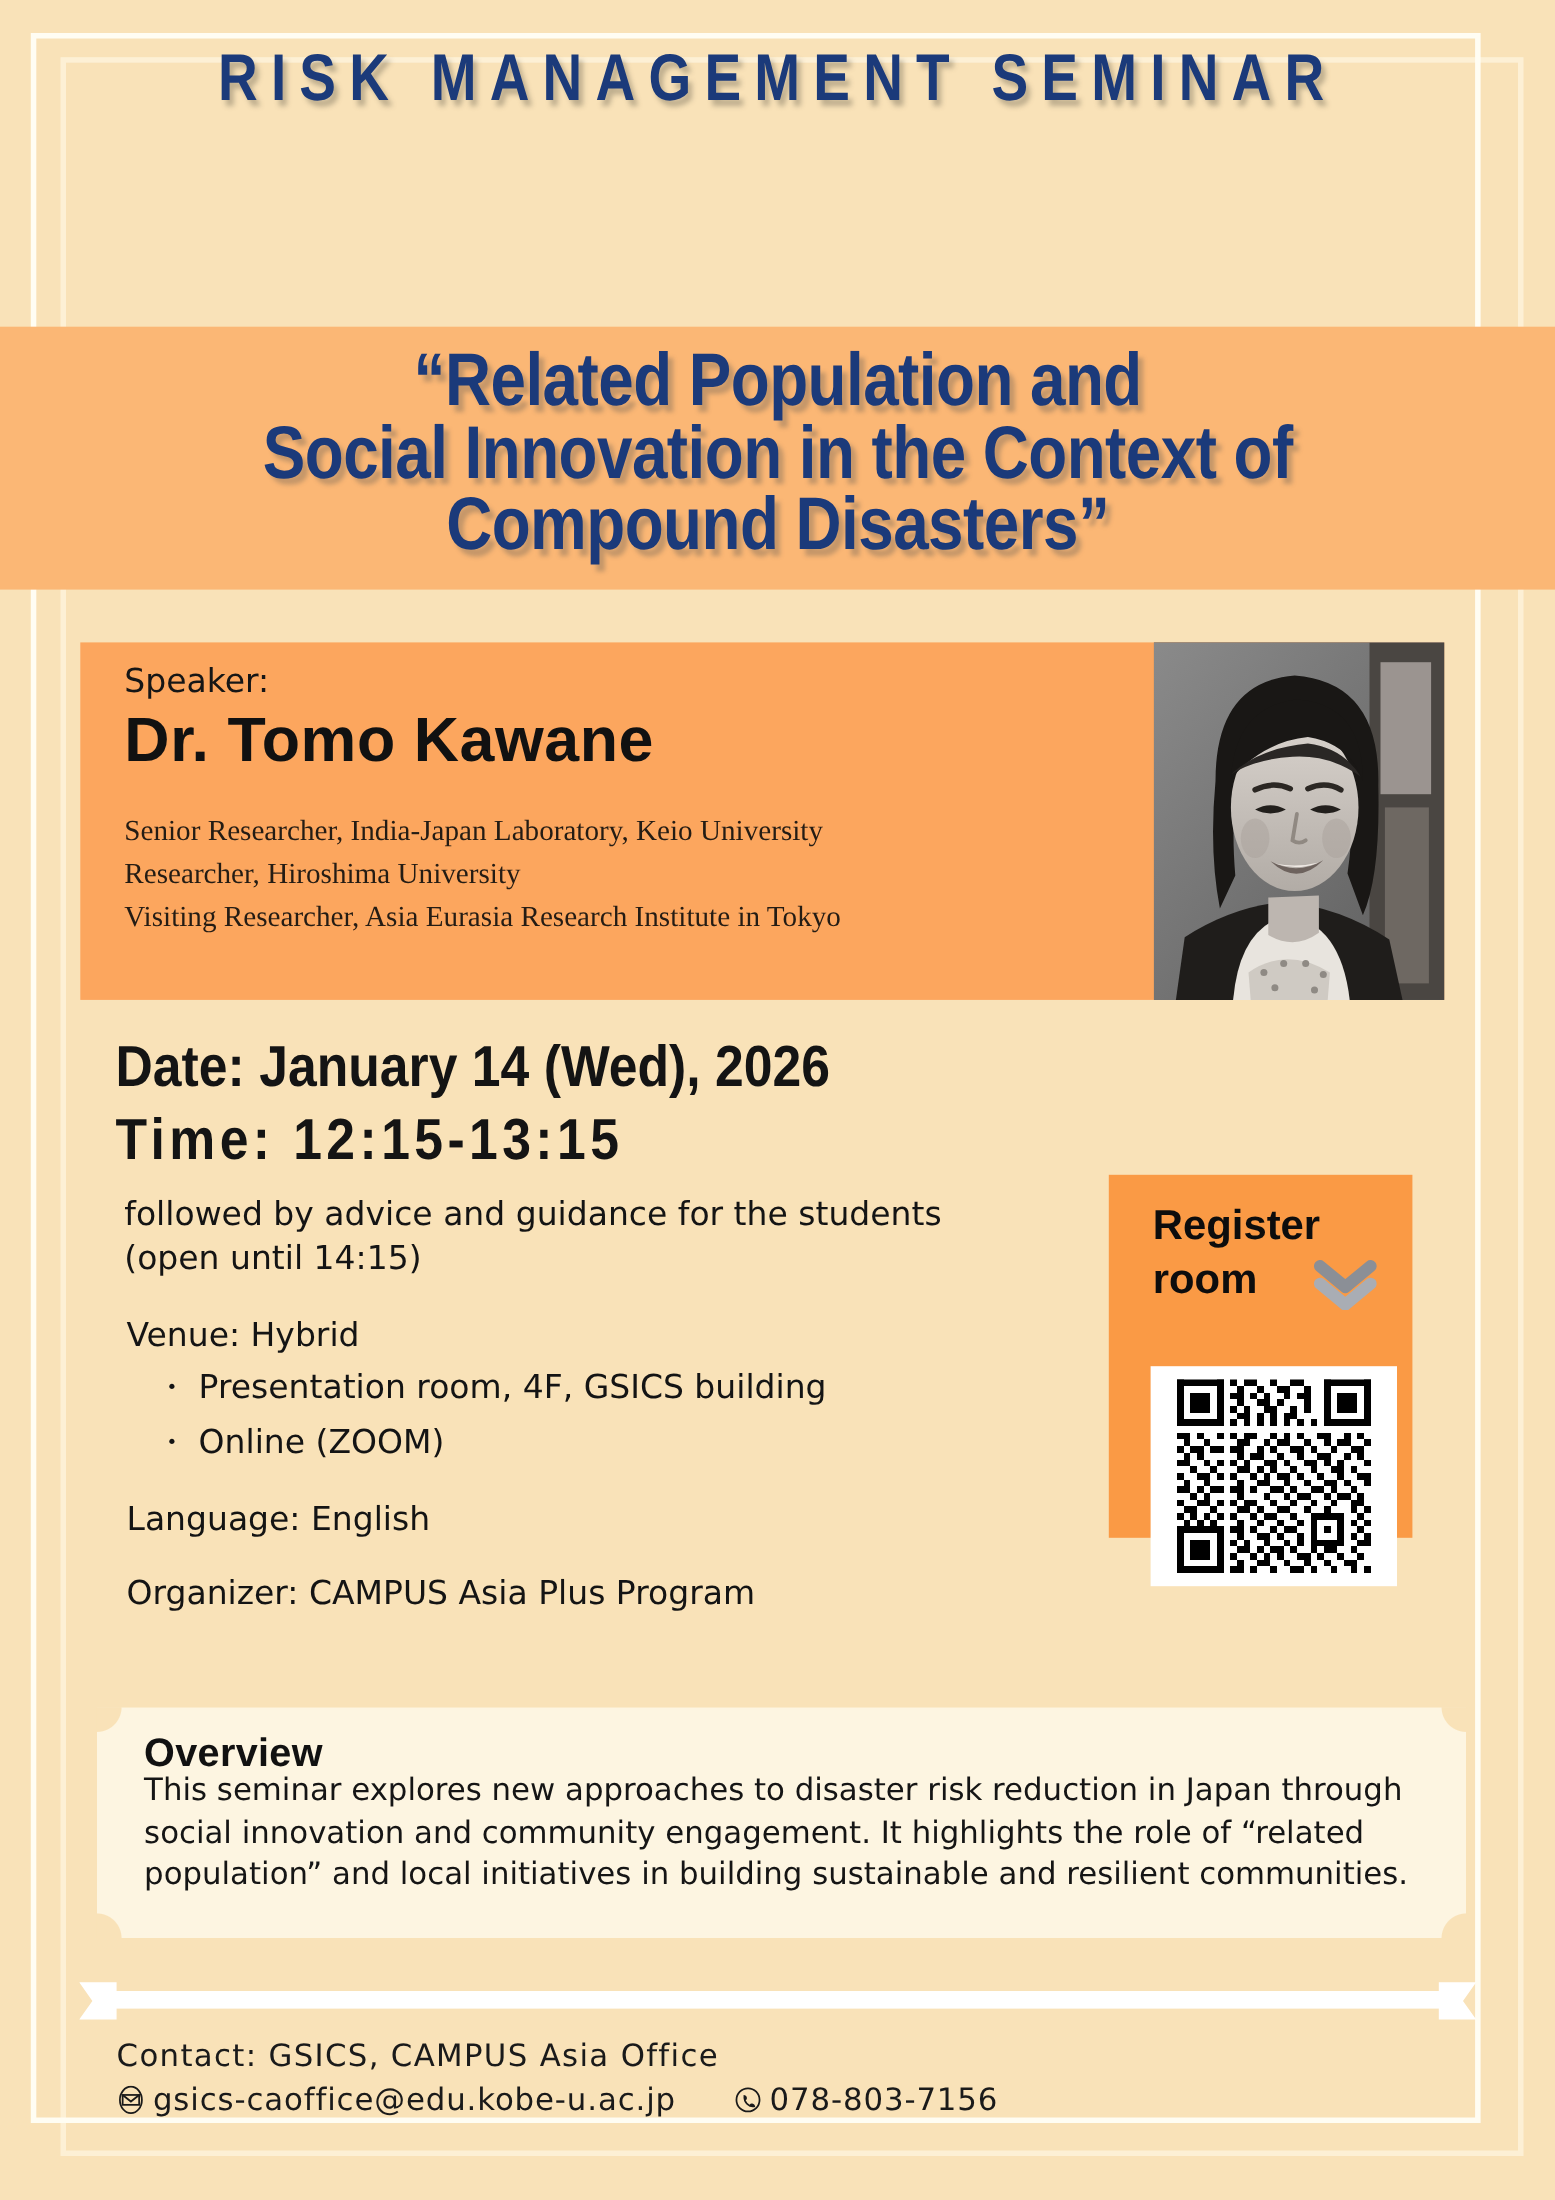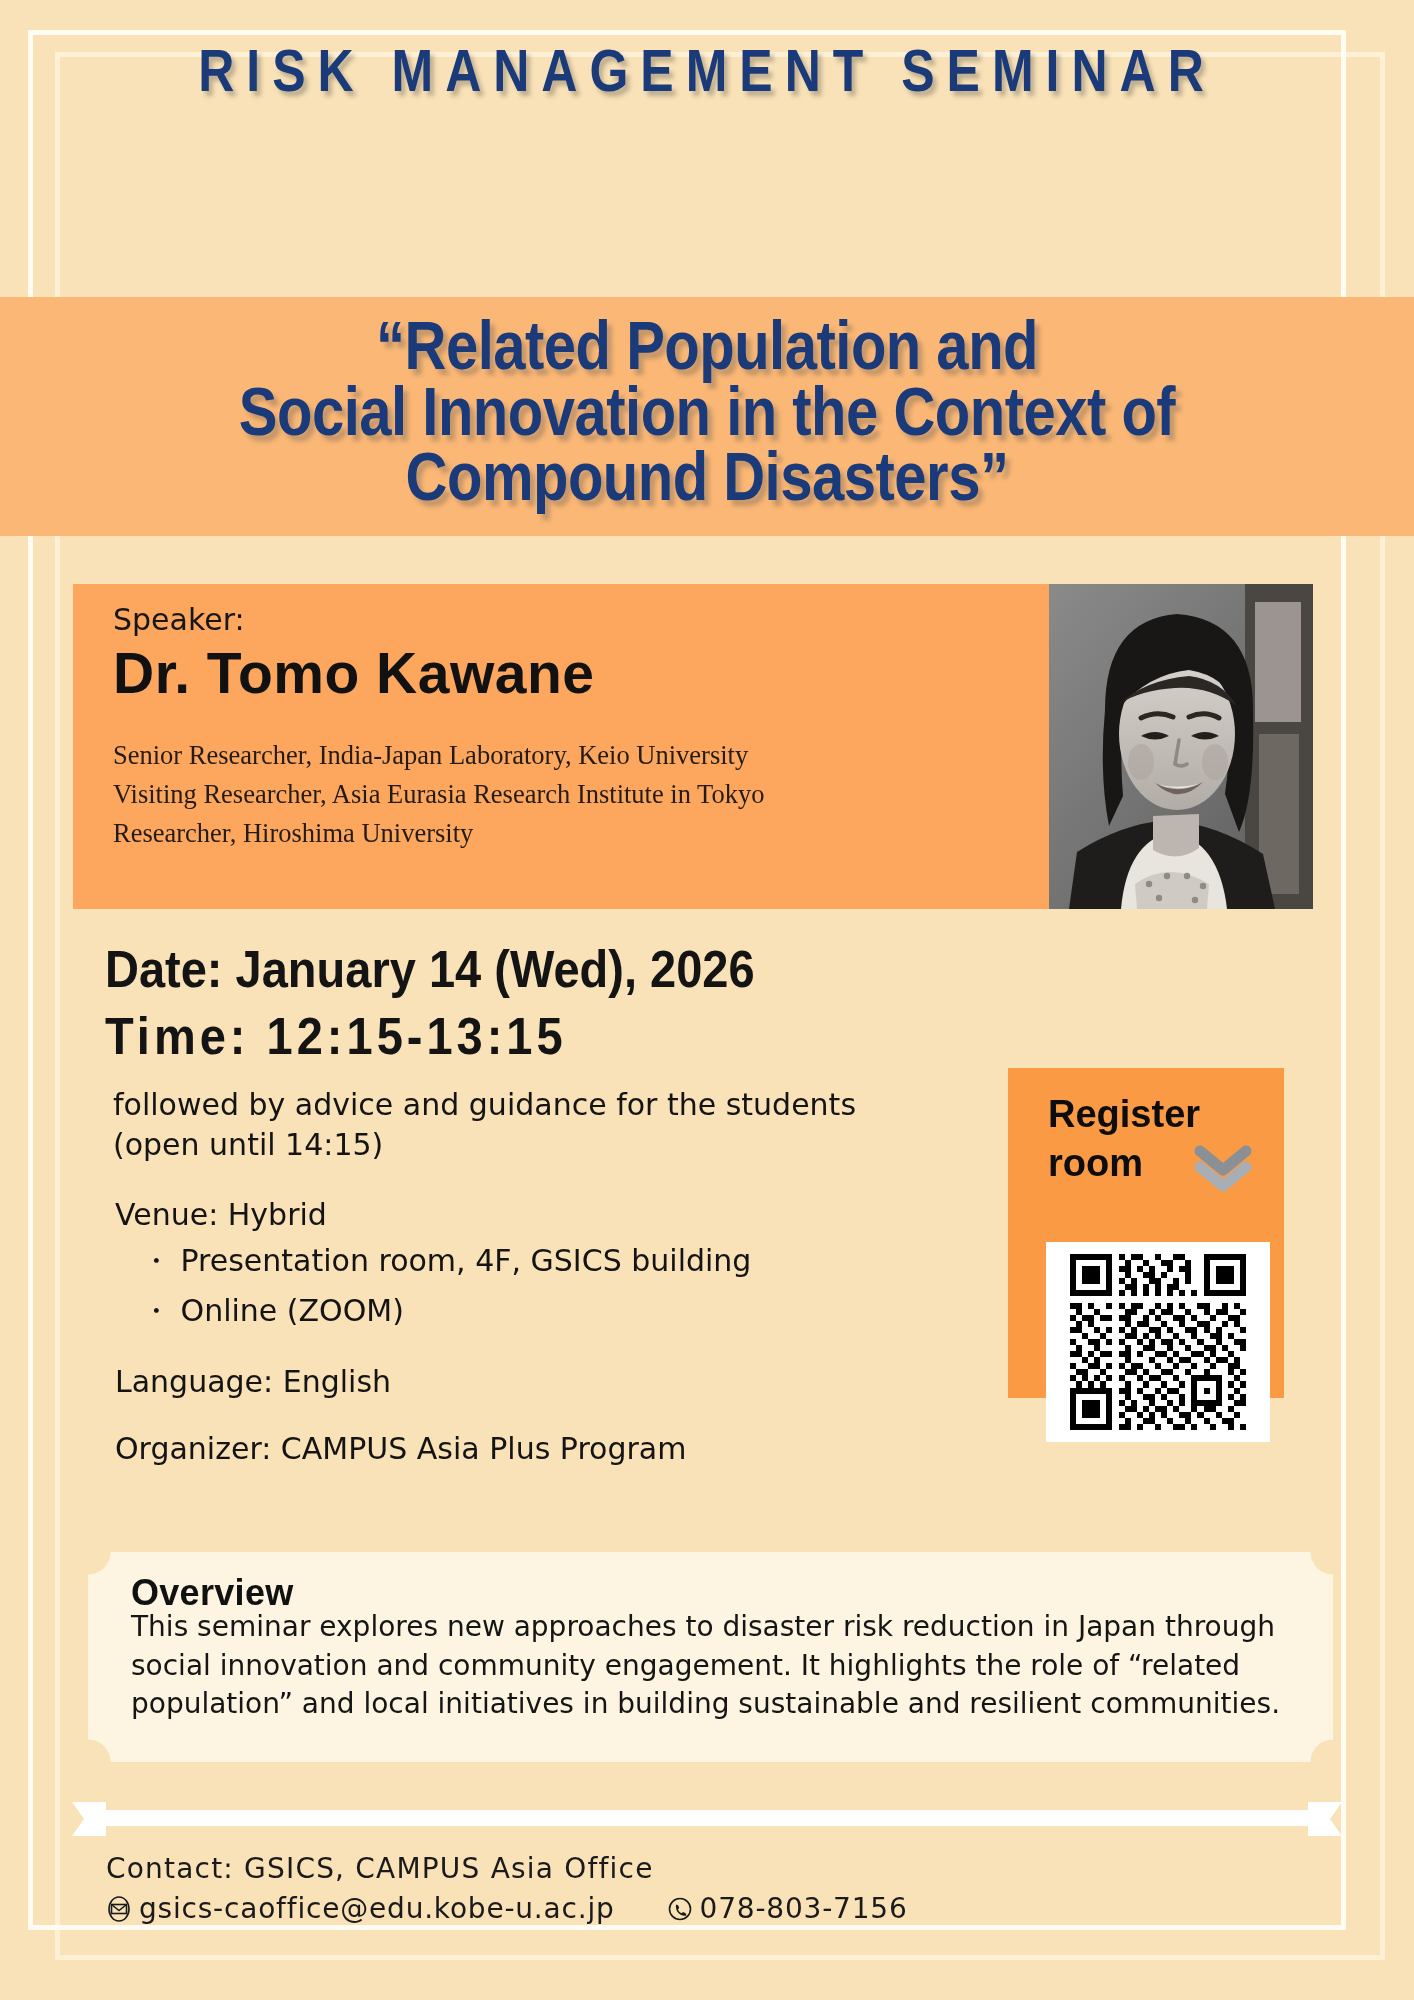--- a/index.html
+++ b/index.html
@@ -311,22 +311,22 @@
     <div class="title-line">“Related Population and</div>
     <div class="title-line">Social Innovation in the Context of</div>
     <div class="title-line">Compound Disasters”</div>
   </div>
 
   <div class="speaker-box">
     <div class="speaker-label">Speaker:</div>
     <div class="speaker-name">Dr. Tomo Kawane</div>
     <div class="affils">
       <div>Senior Researcher, India-Japan Laboratory, Keio University</div>
+      <div>Researcher, Hiroshima University</div>
       <div>Visiting Researcher, Asia Eurasia Research Institute  in Tokyo</div>
-      <div>Researcher, Hiroshima University</div>
     </div>
     <div class="photo">
       <svg width="264" height="325" viewBox="0 0 264 325" preserveAspectRatio="xMidYMid slice" aria-hidden="true">
         <defs>
           <linearGradient id="bgg" x1="0" y1="0" x2="1" y2="1">
             <stop offset="0%" stop-color="#8a8a8a"></stop>
               <stop offset="100%" stop-color="#5c5c5c"></stop>
           </linearGradient>
           <linearGradient id="skin" x1="0" y1="0" x2="0" y2="1">
             <stop offset="0%" stop-color="#d8d2cc"></stop>

